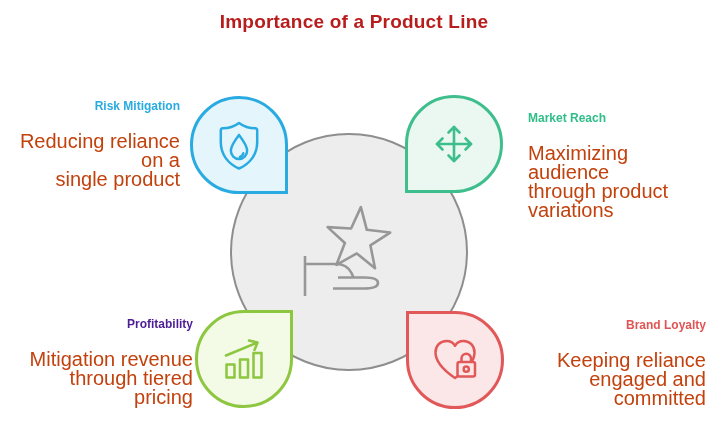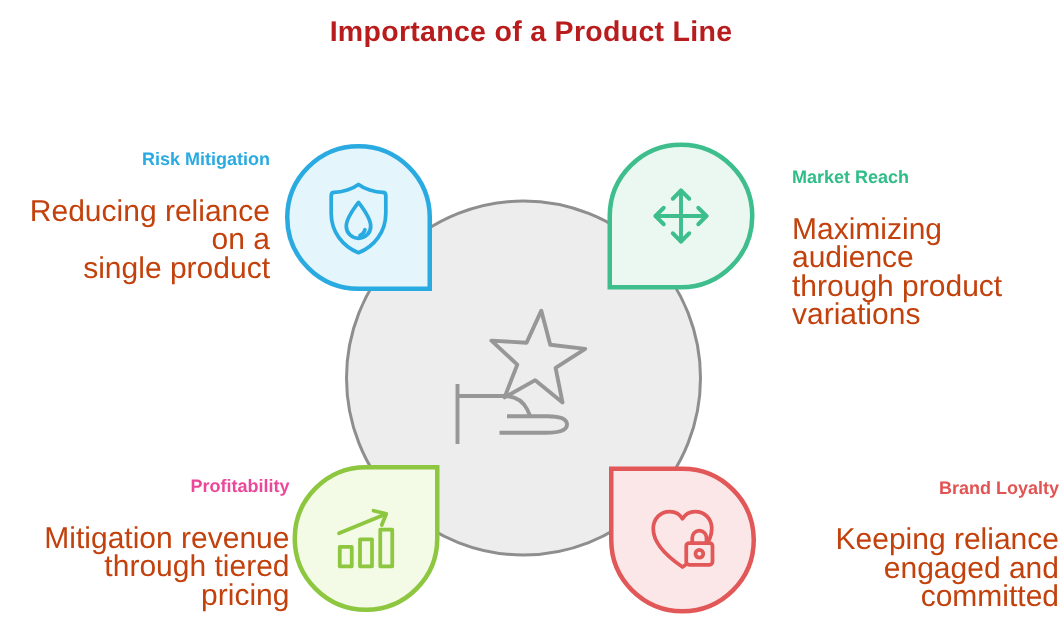--- a/index.html
+++ b/index.html
@@ -25,21 +25,21 @@
   .drop-profit{left:195px;top:310px;border-color:#8DC63F;background:#F3FAE5;border-radius:50% 0 50% 50%;}
   .drop-brand {left:406px;top:311px;border-color:#E25757;background:#FBE7E7;border-radius:0 50% 50% 50%;}
   .qtext{position:absolute;width:178px;}
   .qtext .q-heading{font-size:12px;font-weight:bold;line-height:20px;margin:0 0 16px 0;}
   .qtext .q-body{font-size:20px;line-height:19px;color:#c2410c;margin:0;white-space:pre-line;}
   .q-risk  {right:528px;top:96px; text-align:right;}
   .q-risk   .q-heading{color:#29ABE2;}
   .q-reach {left:528px;top:108px; text-align:left;}
   .q-reach  .q-heading{color:#2FBD88;}
   .q-profit{right:515px;top:314px;text-align:right;}
-  .q-profit .q-heading{color:#ec4899;}
+  .q-profit .q-heading{color:#4c1d95;}
   .q-brand {left:528px;top:315px;text-align:right;}
   .q-brand  .q-heading{color:#E25454;}
   svg{display:block;}
 </style>
 </head>
 <body>
 
 <div class="canvas">
 
   <div class="title">Importance of a Product Line</div>

